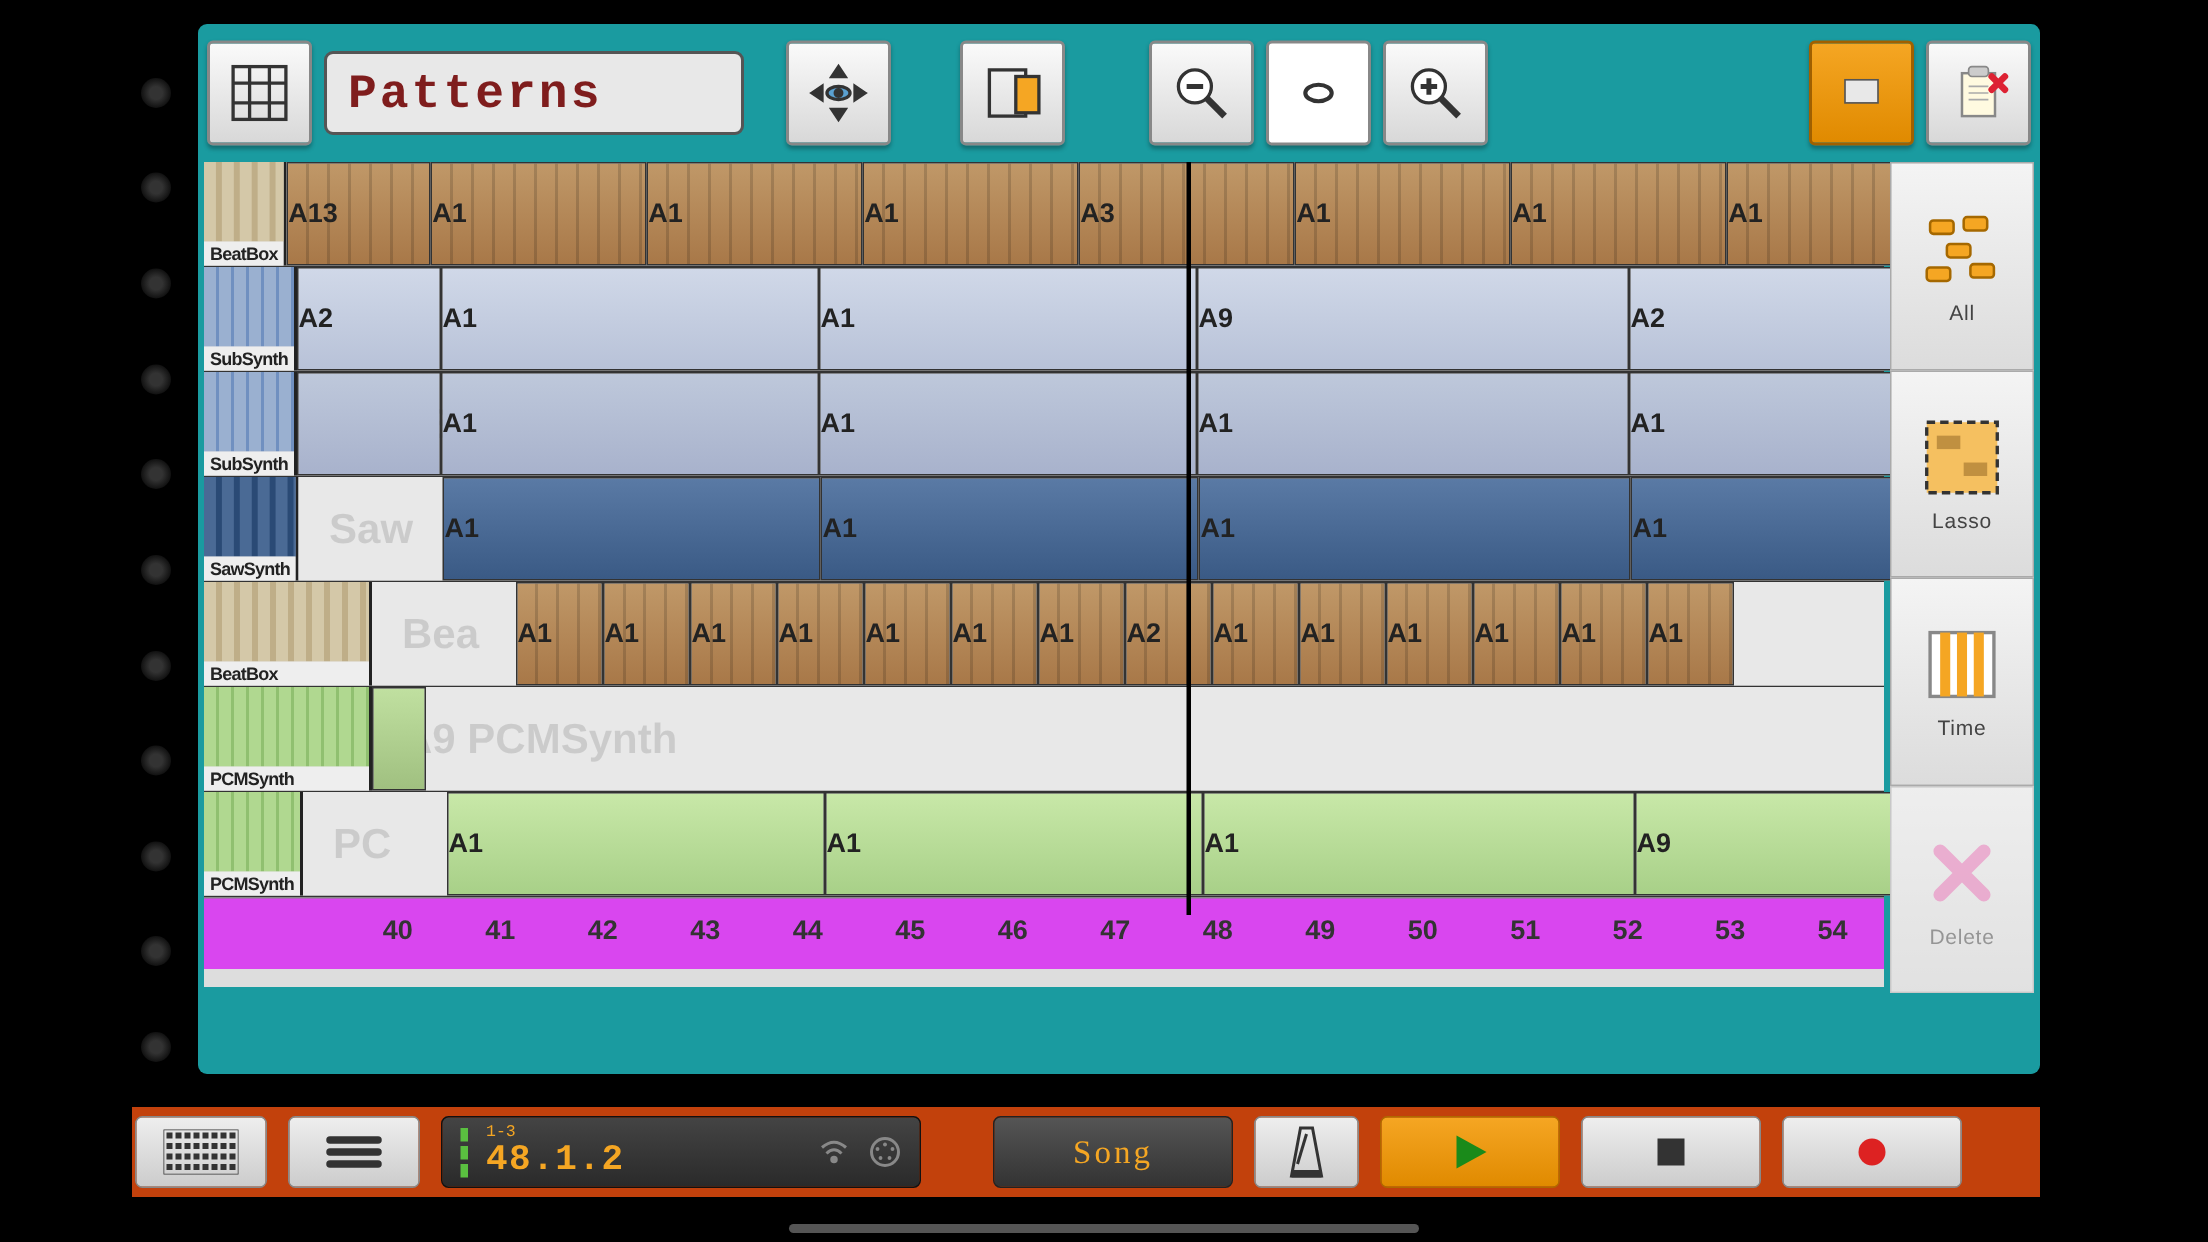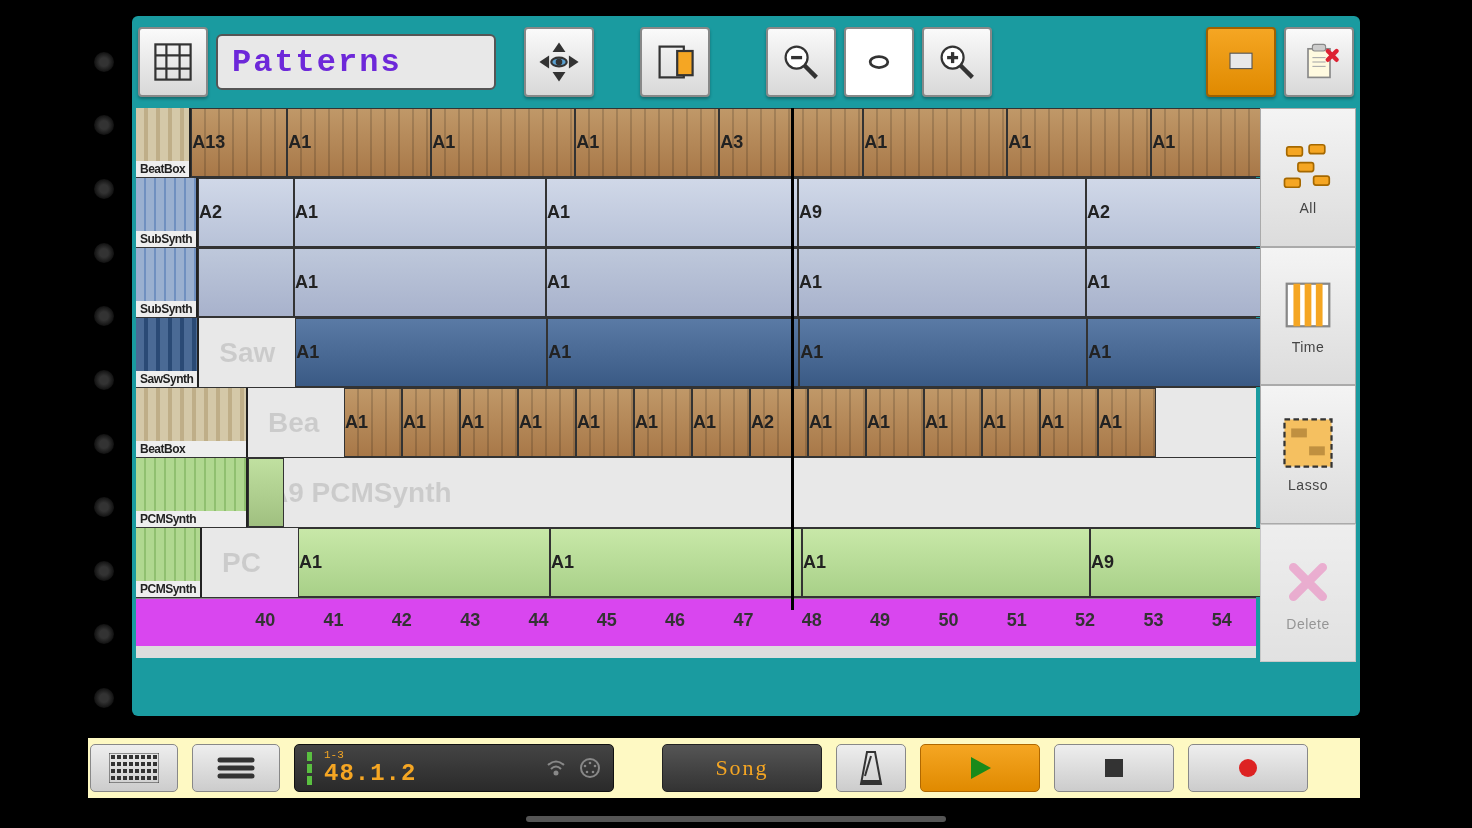--- a/index.html
+++ b/index.html
@@ -66,21 +66,21 @@
 
 .mode-display {
   width: 280px;
   height: 56px;
   background: #e8e8e8;
   border: 2px solid #555;
   border-radius: 6px;
   font-family: 'Courier New', monospace;
   font-size: 32px;
   font-weight: bold;
-  color: #6d28d9;
+  color: #7f1d1d;
   display: flex;
   align-items: center;
   padding-left: 14px;
   letter-spacing: 2px;
 }
 
 .seq-area {
   position: absolute;
   left: 4px;
   top: 92px;
@@ -279,21 +279,21 @@
   width: 2px;
   background: #f5a623;
 }
 
 .bottom-bar {
   position: absolute;
   left: 88px;
   bottom: 30px;
   width: 1272px;
   height: 60px;
-  background: #fef9c3;
+  background: #c2410c;
   display: flex;
   gap: 14px;
   align-items: center;
   padding: 0 2px;
 }
 .bb-btn {
   width: 88px;
   height: 48px;
   background: linear-gradient(#eee, #ccc);
   border: 1px solid #888;
@@ -648,37 +648,37 @@
               <rect x="4" y="36" width="14" height="8" rx="2"></rect>
           <rect x="30" y="34" width="14" height="8" rx="2"></rect>
         </g>
           </svg>
       </div>
       <div class="side-btn-label">All</div>
     </div>
     <div class="side-btn">
       <div class="side-btn-icon">
         <svg viewBox="0 0 50 50">
+          <rect x="4" y="4" width="42" height="42" fill="#f5c060" stroke="#333" stroke-width="2" stroke-dasharray="5 3"></rect>
+          <rect x="10" y="12" width="14" height="8" fill="#c09040"></rect>
+            <rect x="26" y="28" width="14" height="8" fill="#c09040"></rect>
+        </svg>
+      </div>
+      <div class="side-btn-label">Lasso</div>
+    </div>
+    <div class="side-btn">
+      <div class="side-btn-icon">
+        <svg viewBox="0 0 50 50">
           <rect x="6" y="6" width="38" height="38" fill="#fff" stroke="#888" stroke-width="2"></rect>
           <rect x="12" y="6" width="6" height="38" fill="#f5a623"></rect>
           <rect x="22" y="6" width="6" height="38" fill="#f5a623"></rect>
           <rect x="32" y="6" width="6" height="38" fill="#f5a623"></rect>
         </svg>
       </div>
       <div class="side-btn-label">Time</div>
-    </div>
-    <div class="side-btn">
-      <div class="side-btn-icon">
-        <svg viewBox="0 0 50 50">
-          <rect x="4" y="4" width="42" height="42" fill="#f5c060" stroke="#333" stroke-width="2" stroke-dasharray="5 3"></rect>
-          <rect x="10" y="12" width="14" height="8" fill="#c09040"></rect>
-            <rect x="26" y="28" width="14" height="8" fill="#c09040"></rect>
-        </svg>
-      </div>
-      <div class="side-btn-label">Lasso</div>
     </div>
     <div class="side-btn disabled">
       <div class="side-btn-icon">
         <svg viewBox="0 0 50 50">
             <path d="M12 12 L38 38 M12 38 L38 12" stroke="#e08" stroke-width="8" stroke-linecap="round" opacity="0.5"></path>
           </svg>
       </div>
       <div class="side-btn-label">Delete</div>
     </div>
   </div>

